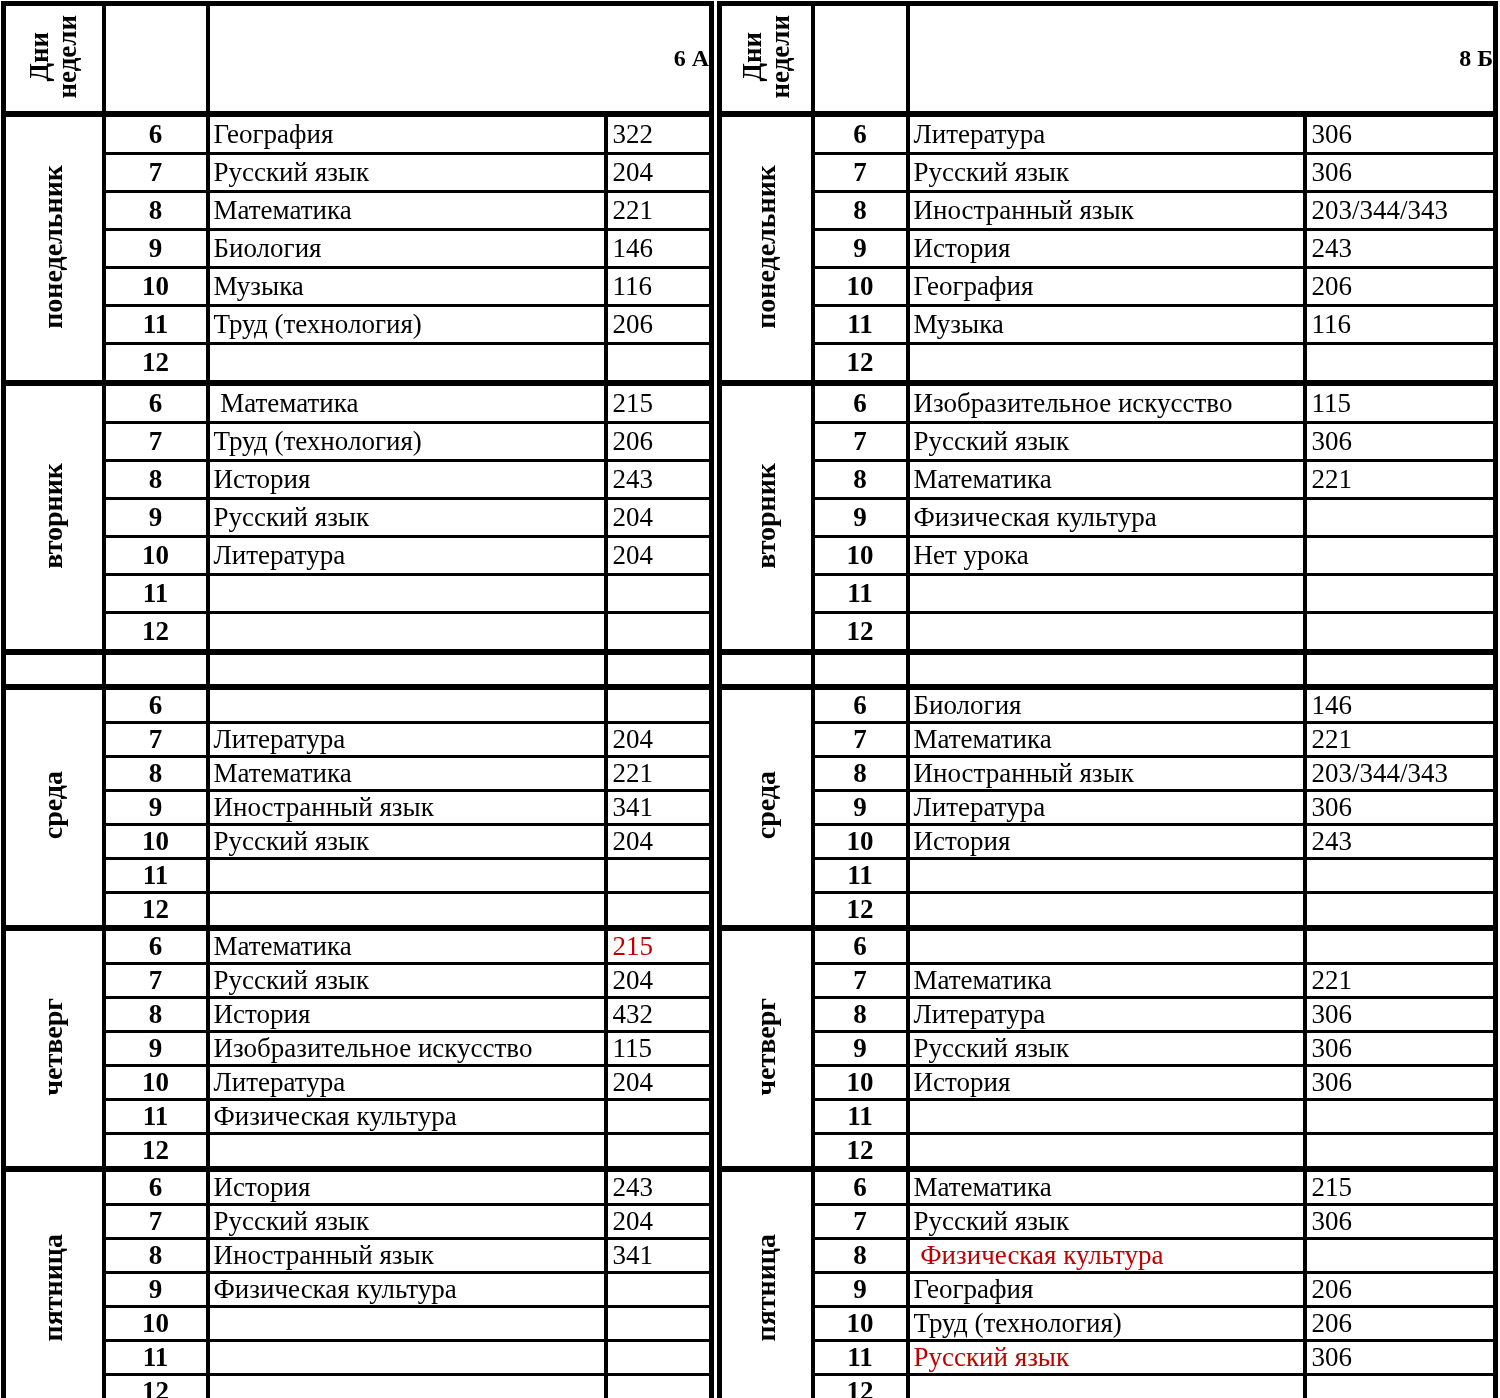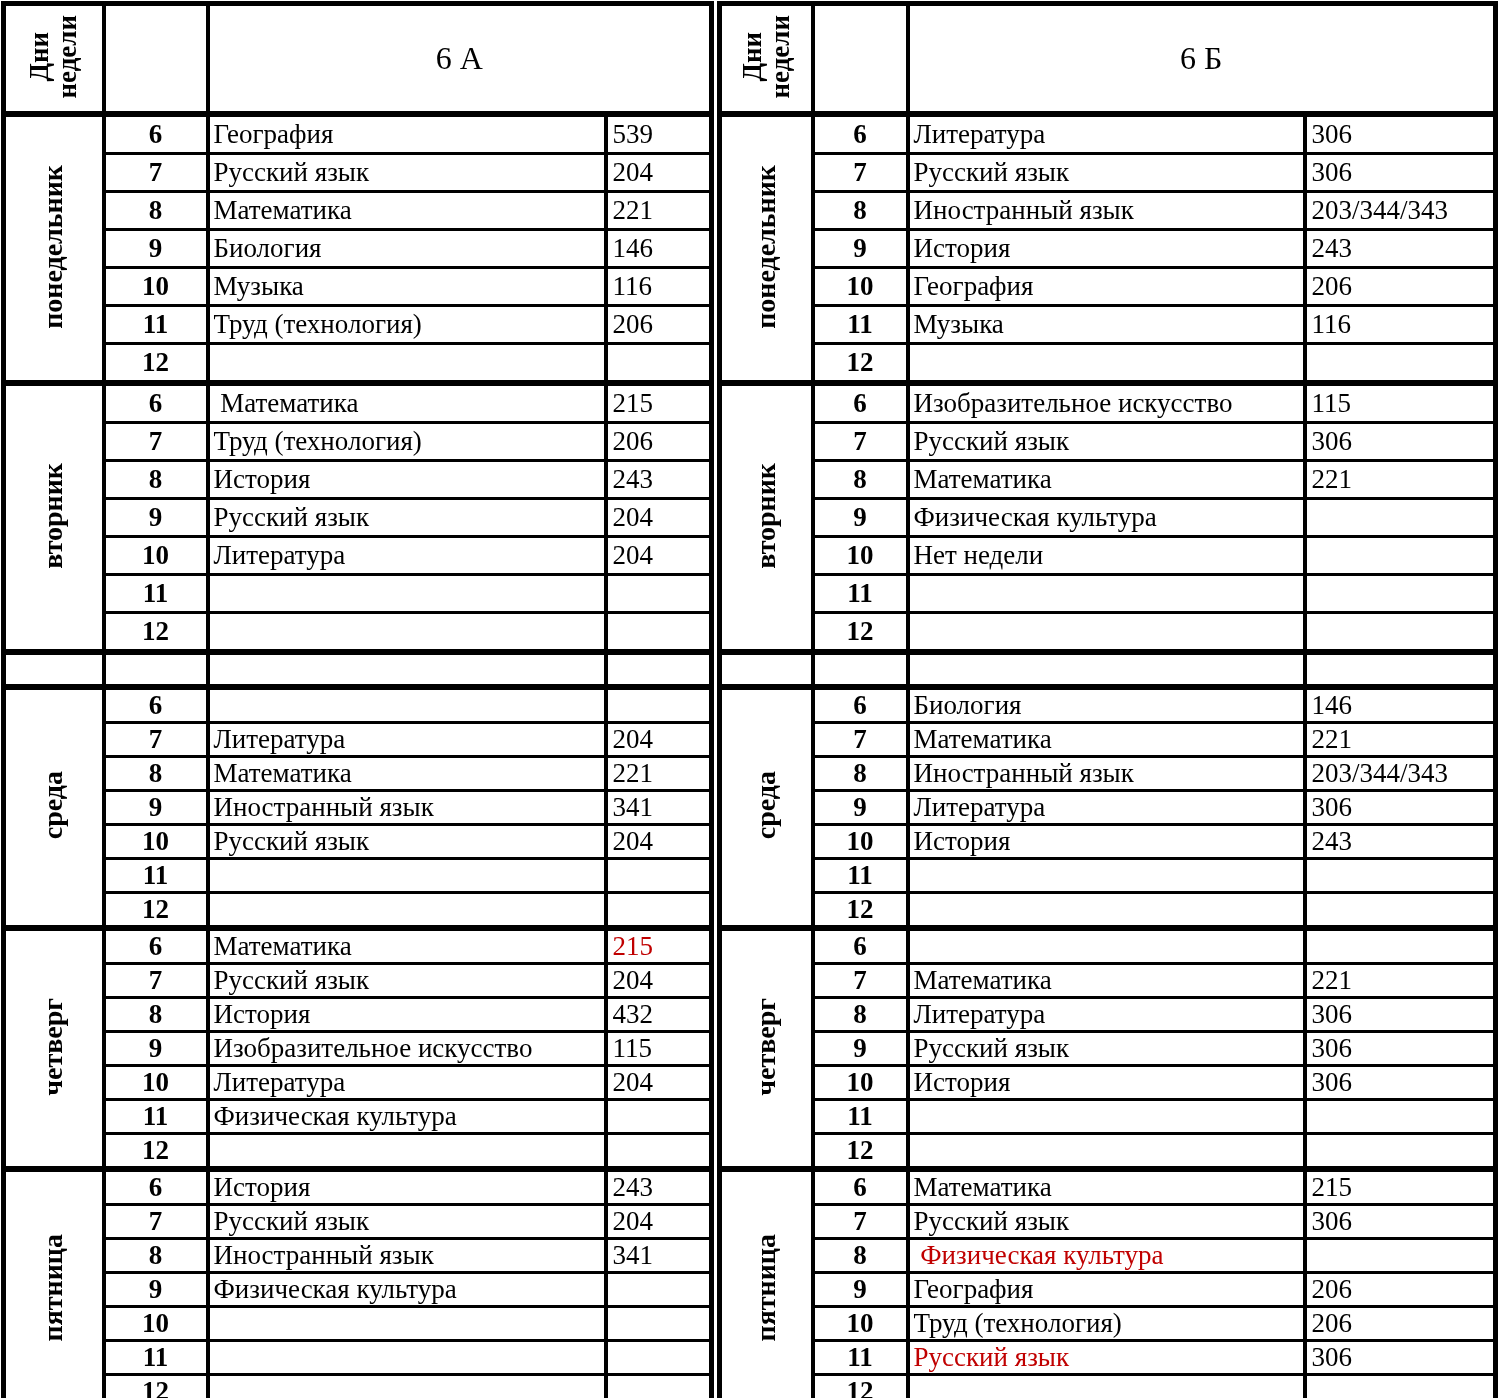--- a/index.html
+++ b/index.html
@@ -14,21 +14,21 @@
   tr.r-tall td{height:35px;}
   tr.r-short td{height:30px;}
   .t-left{width:713px;}
   .t-right{width:781px;}
   .num{font-weight:bold;text-align:center;font-size:27px;}
   .subj{font-size:27px;text-align:left;padding:0 4px;white-space:pre;}
   .room{font-size:27px;text-align:left;padding:0 5px;white-space:pre;}
   .day-cell{text-align:center;}
   .rot{display:inline-block;writing-mode:vertical-rl;transform:rotate(180deg);font-weight:bold;font-size:28px;line-height:1.02;white-space:pre-line;}
   .days-hdr .rot{font-size:27px;}
-  .class-label{font-size:32px;font-weight:normal;text-align:center;}
+  .class-label{font-size:24px;font-weight:bold;text-align:right;}
   .red{color:#c00000;}
 </style>
 </head>
 <body>
 
 <div class="wrap">
 
   <table class="t-left">
     <colgroup>
         <col style="width:100px">
@@ -42,21 +42,21 @@
 недели</div></th>
         <th></th>
         <th colspan="2" class="class-label">6 А</th>
       </tr>
     </thead>
     <tbody>
         <tr class="r-tall block-start">
           <td class="day-cell" rowspan="7"><div class="rot">понедельник</div></td>
           <td class="num">6</td>
           <td class="subj">География</td>
-          <td class="room">539</td>
+          <td class="room">322</td>
         </tr>
         <tr class="r-tall">
           <td class="num">7</td>
           <td class="subj">Русский язык</td>
           <td class="room">204</td>
         </tr>
         <tr class="r-tall">
           <td class="num">8</td>
           <td class="subj">Математика</td>
           <td class="room">221</td>
@@ -239,21 +239,21 @@
         <col style="width:93px">
         <col style="width:95px">
         <col style="width:397px">
         <col style="width:191px">
       </colgroup>
     <thead>
       <tr>
         <th class="days-hdr"><div class="rot">Дни
 недели</div></th>
         <th></th>
-        <th colspan="2" class="class-label">6 Б</th>
+        <th colspan="2" class="class-label">8 Б</th>
       </tr>
     </thead>
     <tbody>
         <tr class="r-tall block-start">
           <td class="day-cell" rowspan="7"><div class="rot">понедельник</div></td>
           <td class="num">6</td>
           <td class="subj">Литература</td>
           <td class="room">306</td>
         </tr>
         <tr class="r-tall">
@@ -302,21 +302,21 @@
           <td class="subj">Математика</td>
           <td class="room">221</td>
         </tr>
         <tr class="r-tall">
           <td class="num">9</td>
           <td class="subj">Физическая культура</td>
           <td class="room"></td>
         </tr>
         <tr class="r-tall">
           <td class="num">10</td>
-          <td class="subj">Нет недели</td>
+          <td class="subj">Нет урока</td>
           <td class="room"></td>
         </tr>
         <tr class="r-tall">
           <td class="num">11</td>
           <td class="subj"></td>
           <td class="room"></td>
         </tr>
         <tr class="r-tall">
           <td class="num">12</td>
           <td class="subj"></td>

